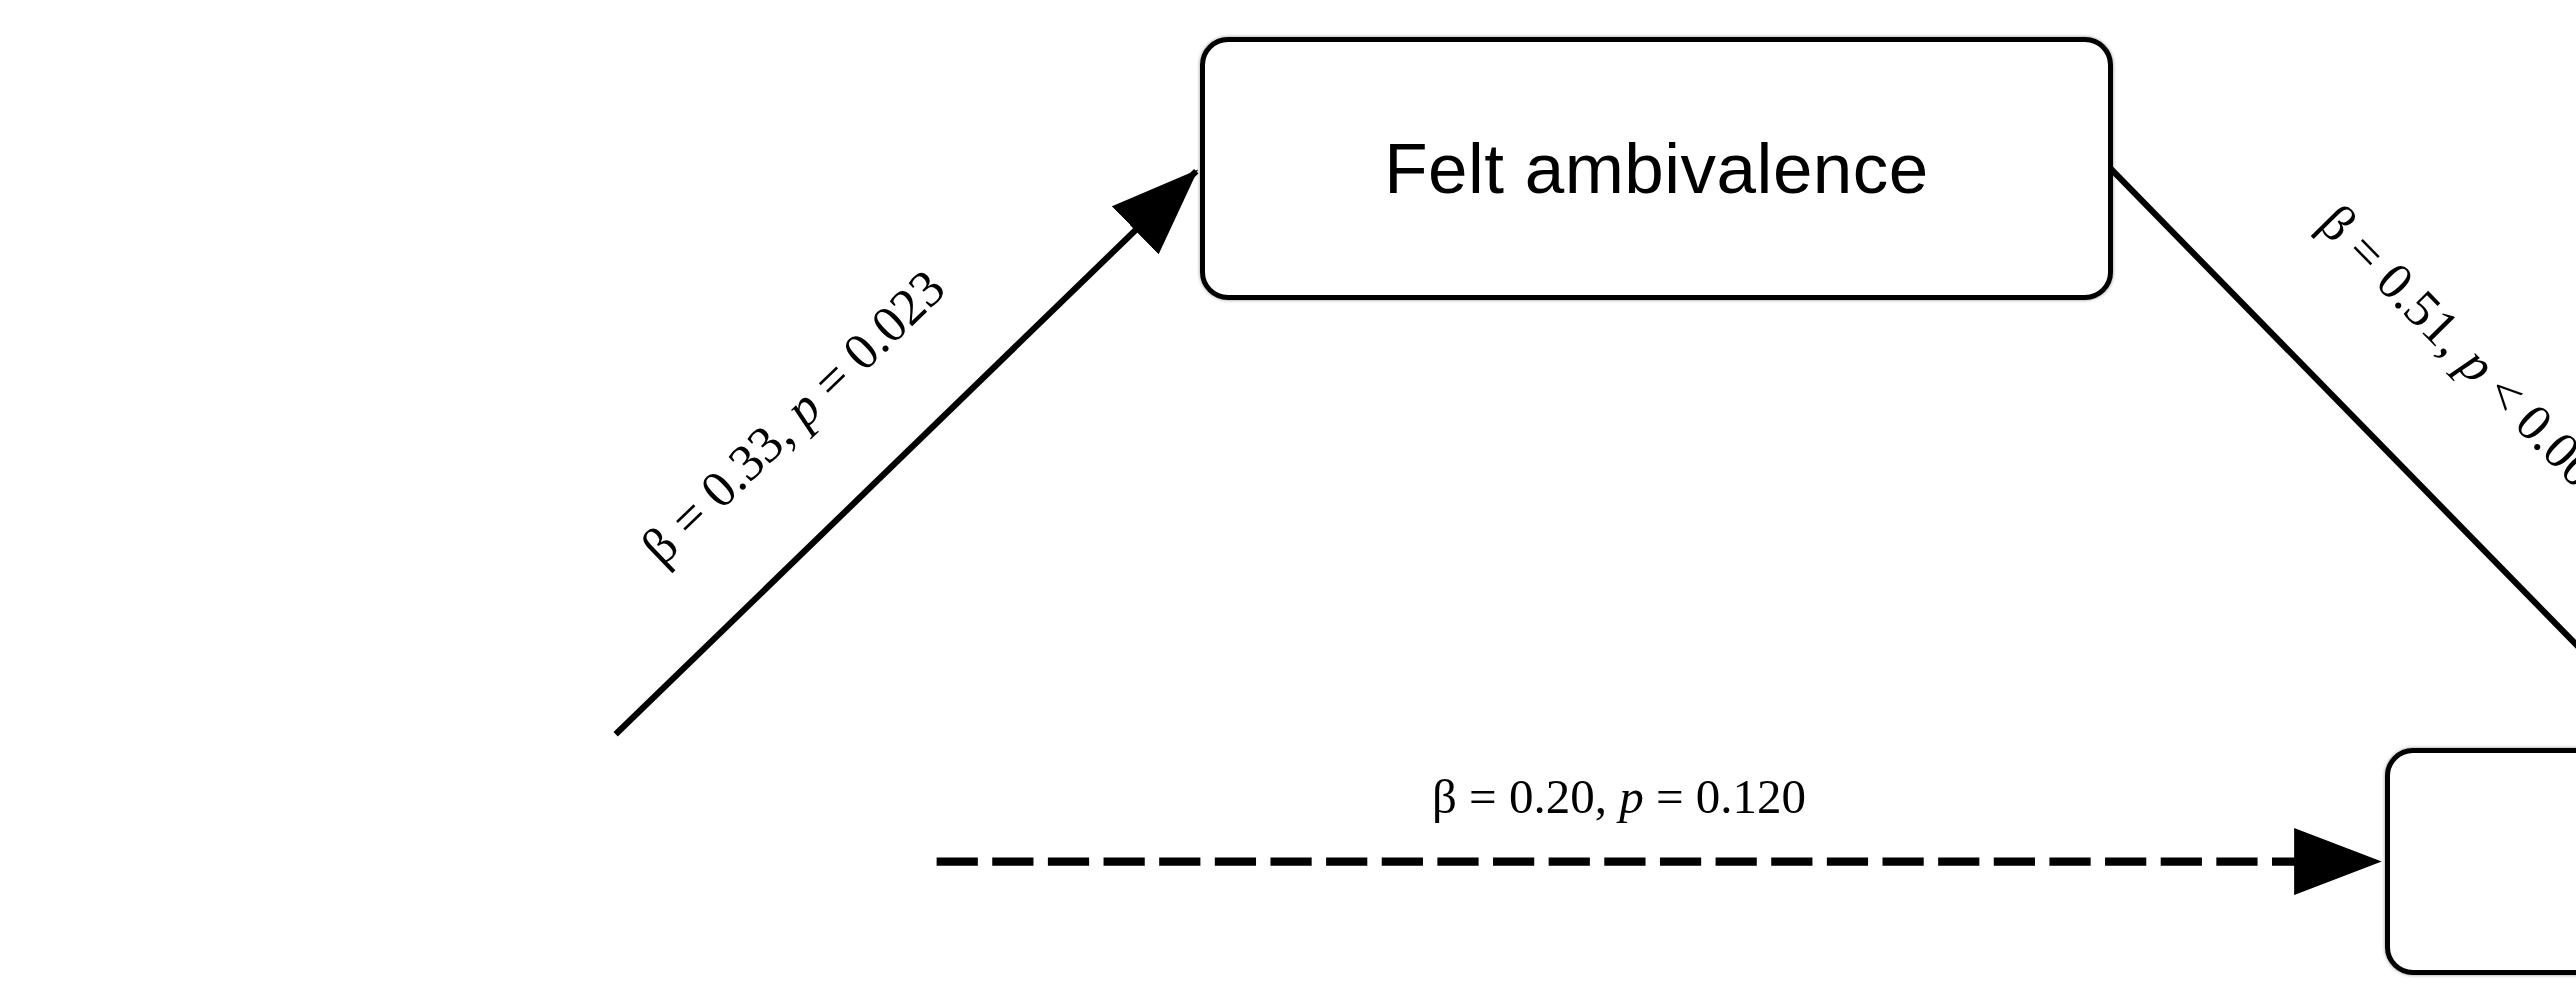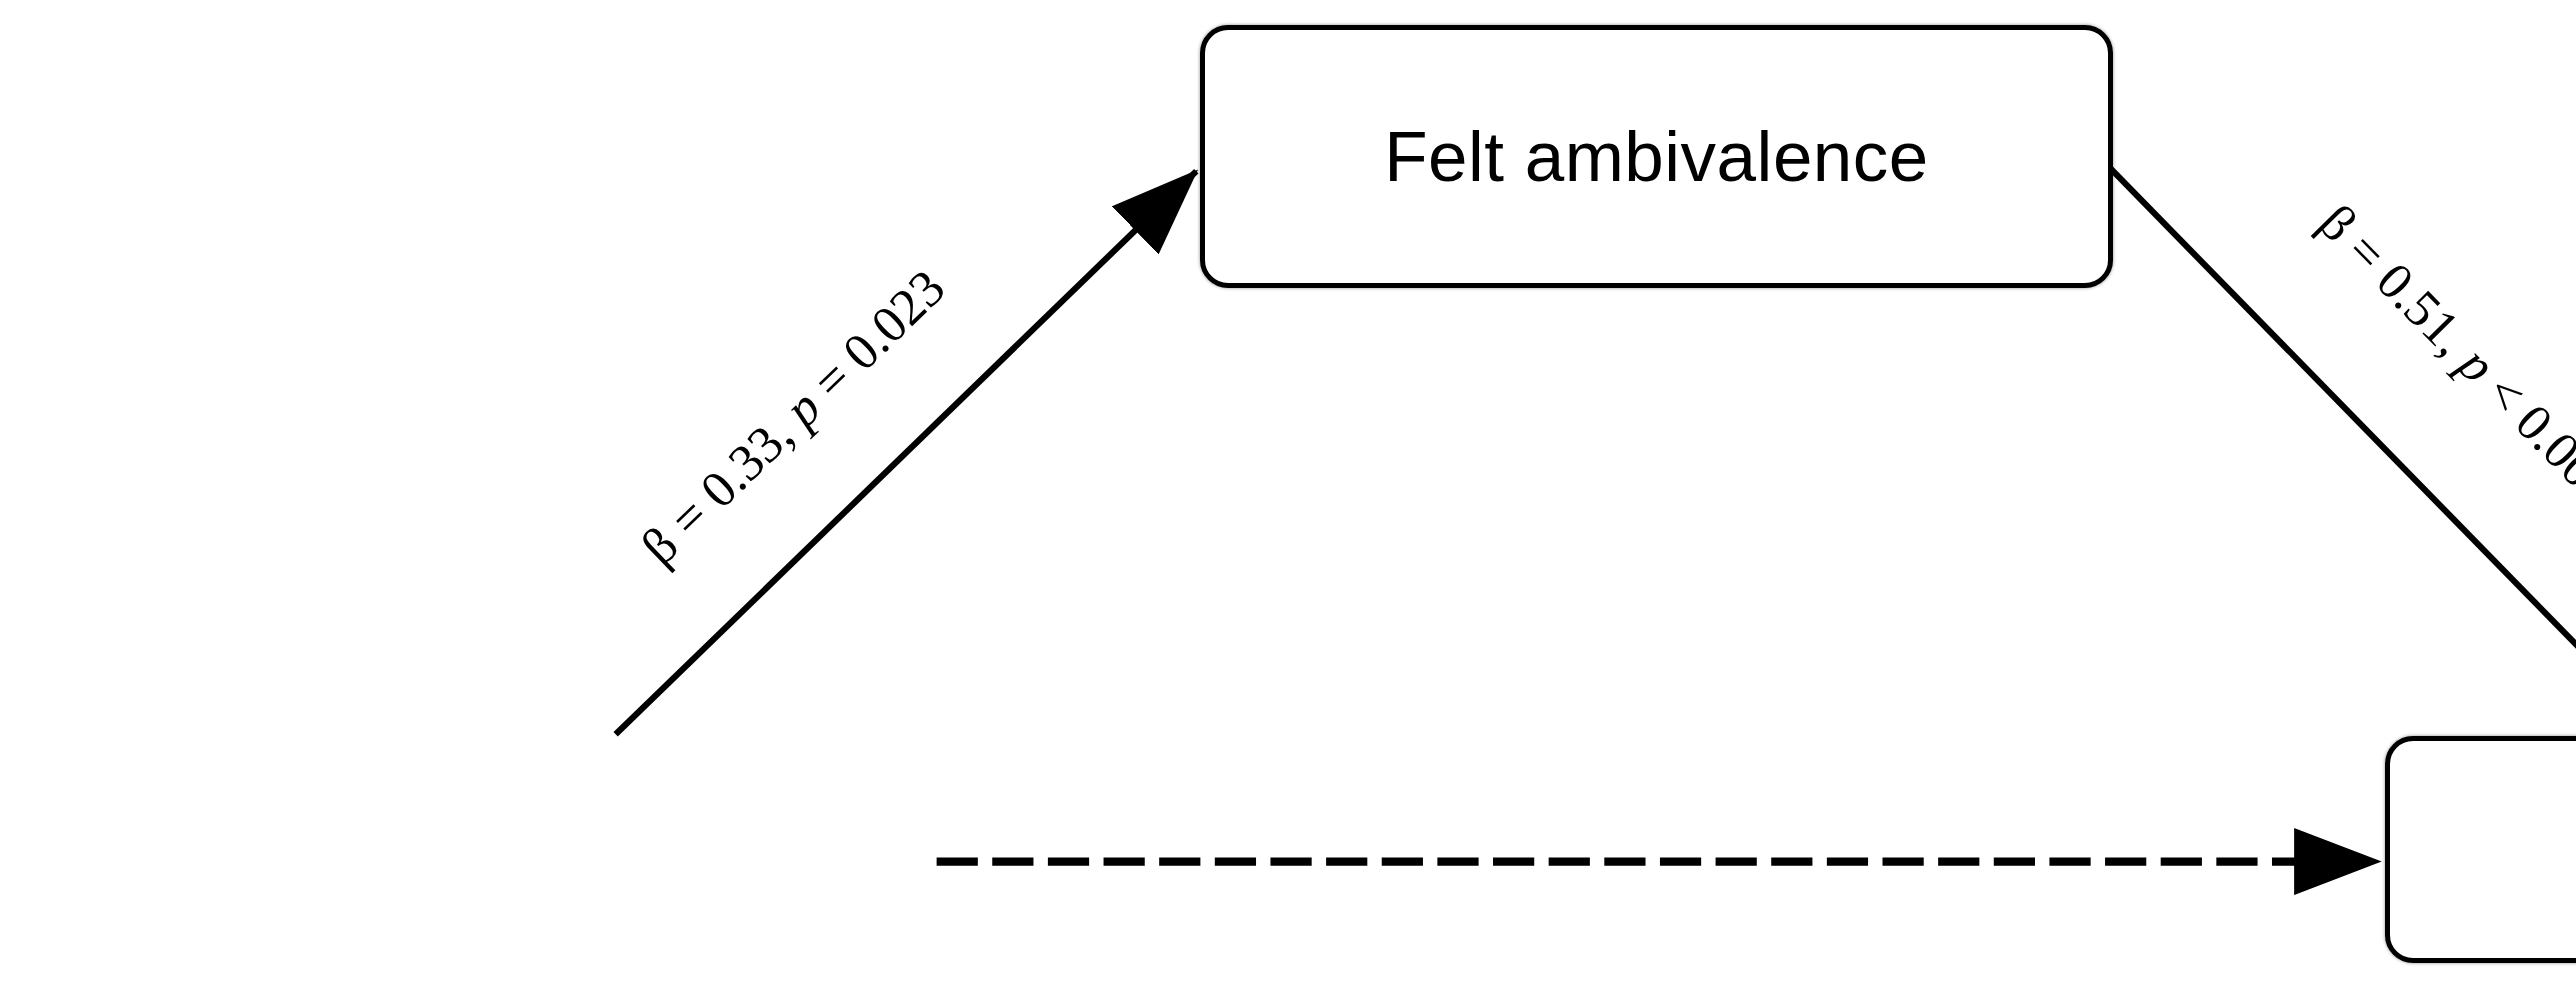--- a/index.html
+++ b/index.html
@@ -31,20 +31,21 @@
     box-shadow: 0 0 3.6px rgba(0,0,0,0.45);
     display: flex;
     flex-direction: column;
     align-items: center;
     justify-content: center;
     text-align: center;
     color: #000000;
     font-size: 71px;
     line-height: 1.18;
     letter-spacing: 0.5px;
+    margin-top: 12px;
   }
   #mediator-box { left: 1200px; top: 25px;  width: 903px; height: 253px; }
   #predictor-box { left: 23px;  top: 736px; width: 909px; height: 217px; }
   #outcome-box  { left: 2385px; top: 736px; width: 886px; height: 217px; }
 
   .path-label {
     position: absolute;
     white-space: nowrap;
     color: #000000;
     font-family: "Liberation Serif", serif;
@@ -86,15 +87,18 @@
   </div>
 
   <div id="path-a-label" class="path-label">
     <span>β = 0.33, </span><span class="p-ital">p</span><span> = 0.023</span>
   </div>
 
   <div id="path-b-label" class="path-label">
     <span>β = 0.51, </span><span class="p-ital">p</span><span> &lt; 0.001</span>
   </div>
 
+  <div id="path-c-label" class="path-label">
+    <span>β = 0.20, </span><span class="p-ital">p</span><span> = 0.120</span>
+  </div>
 
 </div>
 
 
 </body></html>

